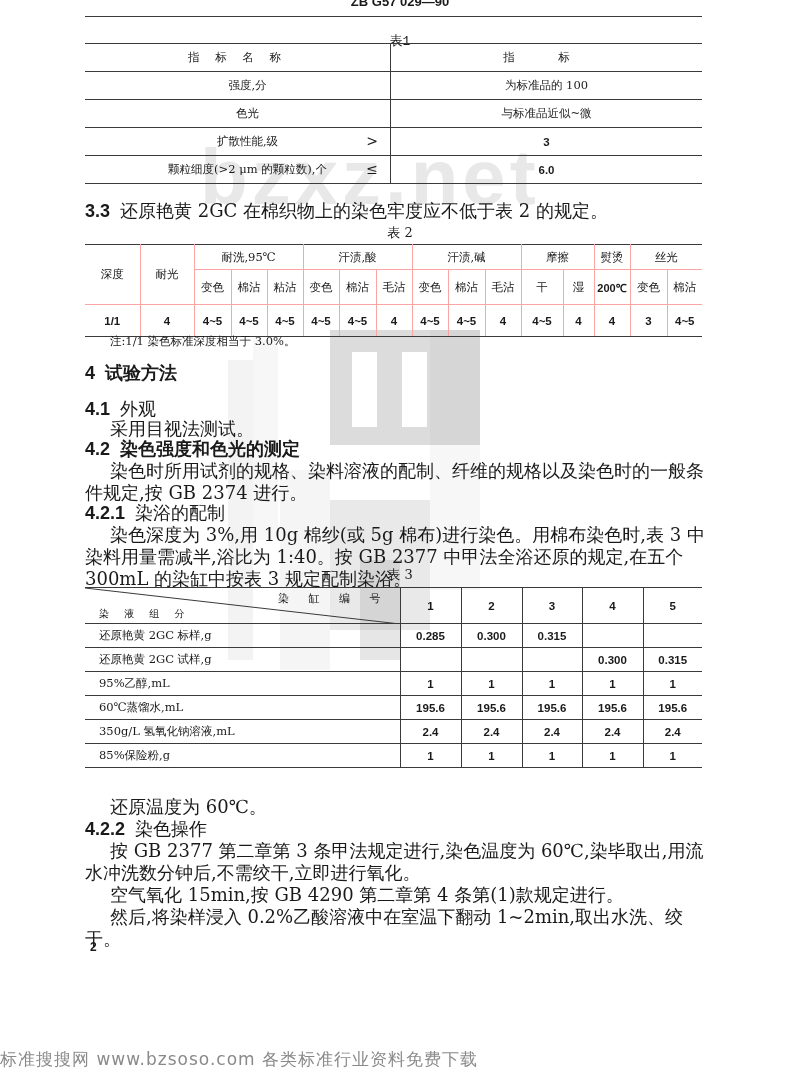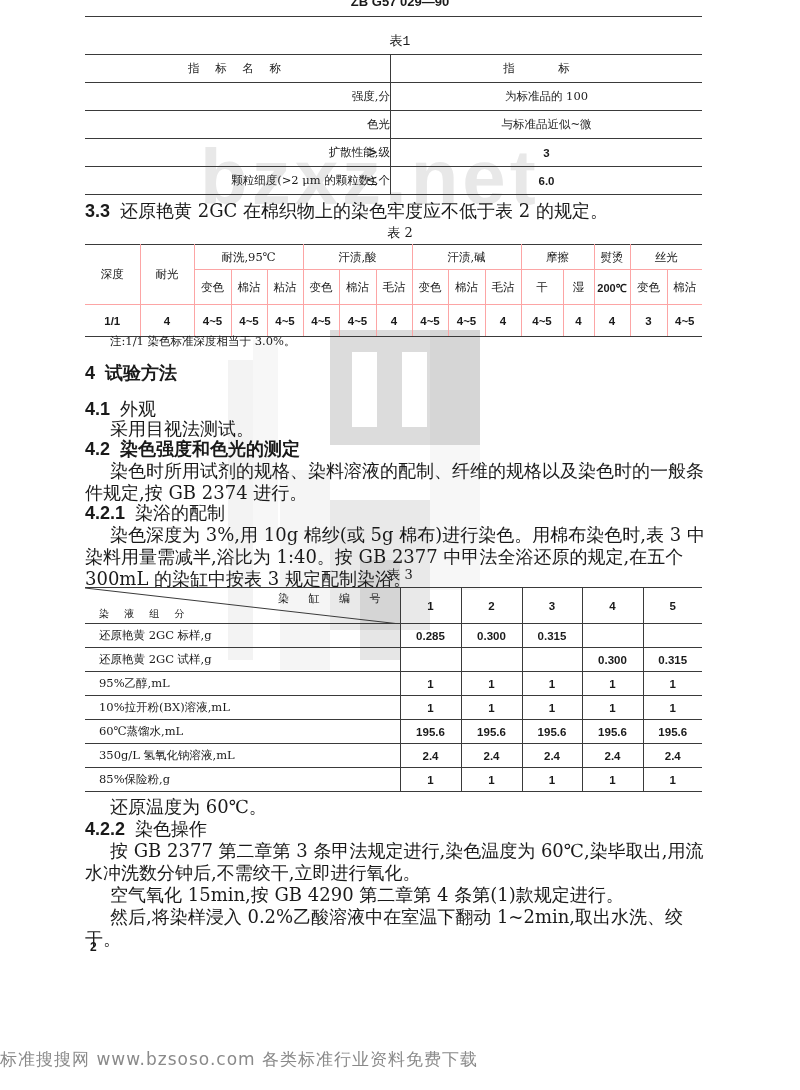--- a/index.html
+++ b/index.html
@@ -11,21 +11,21 @@
   }
   .abs { position: absolute; }
   .wm { position: absolute; background: #9a9a9a; }
   .std-code { left: 0; width: 800px; top: -6px; text-align: center; font-weight: bold; font-size: 13px; font-family: "Liberation Sans", sans-serif; }
   .hline { position: absolute; left: 85px; width: 617px; height: 0; border-top: 1.5px solid #3a3a3a; }
   .cap { position: absolute; left: 0; width: 800px; text-align: center; font-size: 13px; }
   table { border-collapse: collapse; position: absolute; left: 85px; width: 617px; font-size: 11.5px; }
   td, th { font-weight: normal; padding: 0; text-align: center; vertical-align: middle; }
   .t1 td { border-bottom: 1.5px solid #3a3a3a; height: 27px; }
   .t1 tr:first-child td { border-top: 1.5px solid #3a3a3a; }
-  .t1 td.l { text-align: right; padding-left: 20px; border-right: 1.5px solid #3a3a3a; position: relative; }
+  .t1 td.l { text-align: center; padding-left: 20px; border-right: 1.5px solid #3a3a3a; position: relative; }
   .t1 .sym { position: absolute; right: 12px; top: 5px; font-size: 14px; }
   .t1 td.v { font-weight: bold; font-family: "Liberation Sans", sans-serif; }
   .t1 td.v.cn { font-weight: normal; font-family: "DejaVu Serif", serif; }
   .t2 td { border: 1px solid #fca5a5; }
   .t2 tr:first-child td { border-top: 1.5px solid #3a3a3a; }
   .t2 tr:last-child td { border-bottom: 1.5px solid #3a3a3a; font-weight: bold; font-family: "Liberation Sans", sans-serif; }
   .t2 td:first-child { border-left: none; }
   .t2 td.last { border-right: none; }
   .t3 td { border: 1px solid #3a3a3a; height: 23px; }
   .t3 tr:first-child td { border-top: 1.5px solid #3a3a3a; height: 35px; font-weight: bold; font-family: "Liberation Sans", sans-serif; }
@@ -56,21 +56,21 @@
   <div class="wm" style="left:280px;top:470px;width:50px;height:200px;opacity:0.1;"></div>
   <div class="wm" style="left:330px;top:500px;width:100px;height:130px;opacity:0.22;"></div>
   <div class="wm" style="left:360px;top:560px;width:40px;height:100px;opacity:0.25;"></div>
   <div class="wm" style="left:430px;top:330px;width:50px;height:260px;opacity:0.08;"></div>
 </div>
 
 <div class="abs std-code z1">ZB G57 029—90</div>
 <div class="hline" style="top:16px;"></div>
 
 <div class="cap z1" style="top:32px;font-family:Liberation Mono, monospace;">表1</div>
-<table class="t1 z1" style="top:54px;">
+<table class="t1 z1" style="top:43px;">
   <tbody>
       <tr>
     <td class="l" style="width:305px;text-align:center;padding-left:0;letter-spacing:6px;">指 标 名 称</td>
     <td style="letter-spacing:20px;">指 标</td>
   </tr>
   <tr>
     <td class="l"><span>强度,分</span></td>
     <td class="v cn">为标准品的 100</td>
   </tr>
   <tr>
@@ -220,28 +220,20 @@
   </tr>
   <tr>
     <td>95%乙醇,mL</td>
     <td class="n">1</td>
     <td class="n">1</td>
     <td class="n">1</td>
     <td class="n">1</td>
     <td class="n">1</td>
   </tr>
   <tr>
-    <td>10%拉开粉(BX)溶液,mL</td>
-    <td class="n">1</td>
-    <td class="n">1</td>
-    <td class="n">1</td>
-    <td class="n">1</td>
-    <td class="n">1</td>
-  </tr>
-  <tr>
     <td>60℃蒸馏水,mL</td>
     <td class="n">195.6</td>
     <td class="n">195.6</td>
     <td class="n">195.6</td>
     <td class="n">195.6</td>
     <td class="n">195.6</td>
   </tr>
   <tr>
     <td>350g/L 氢氧化钠溶液,mL</td>
     <td class="n">2.4</td>

